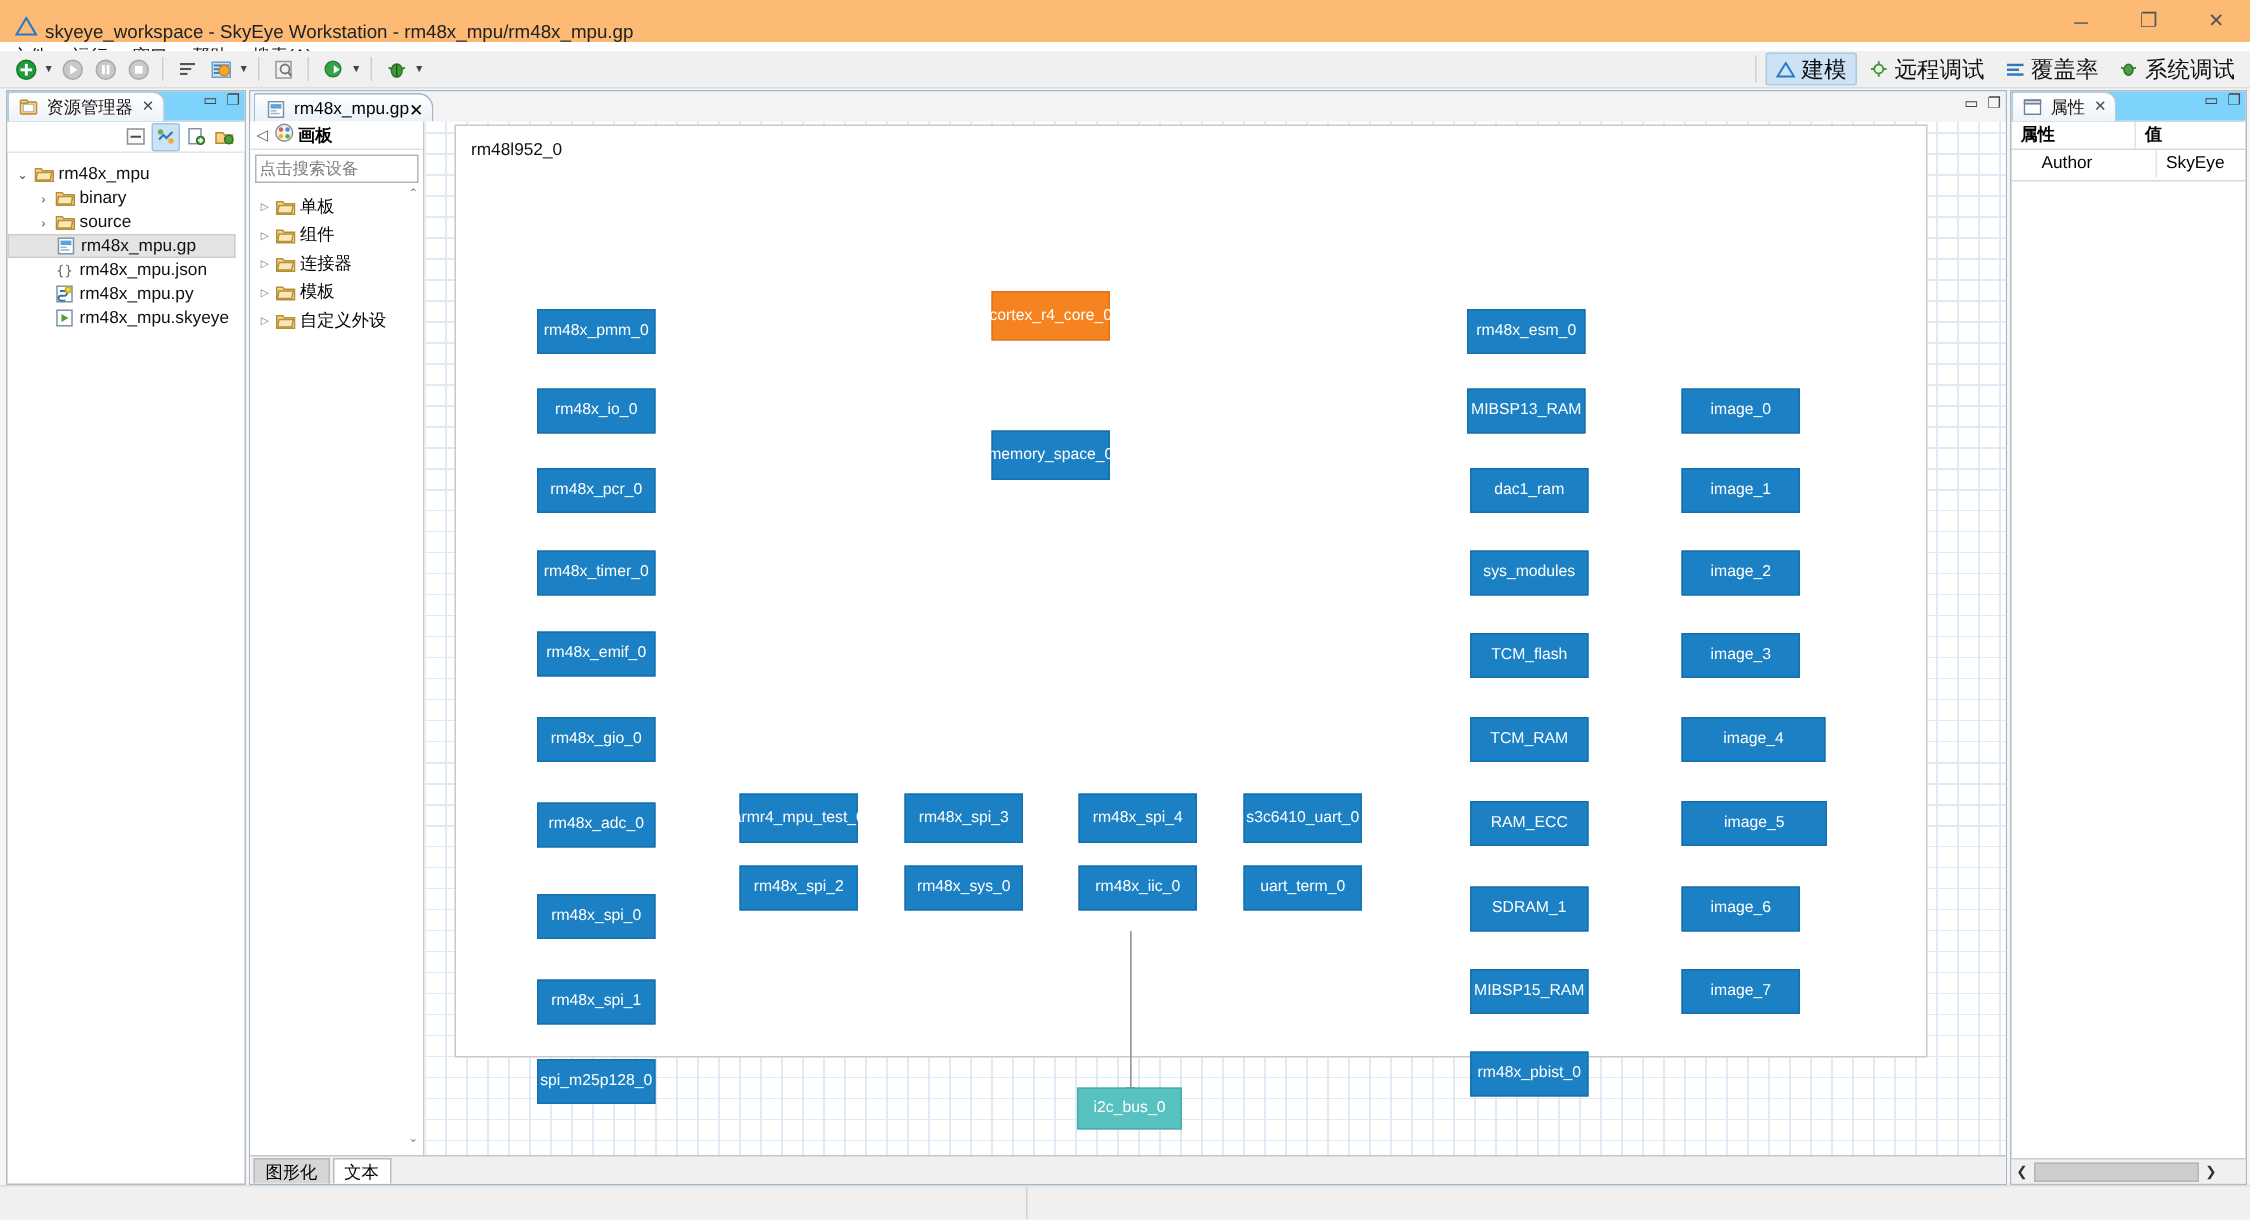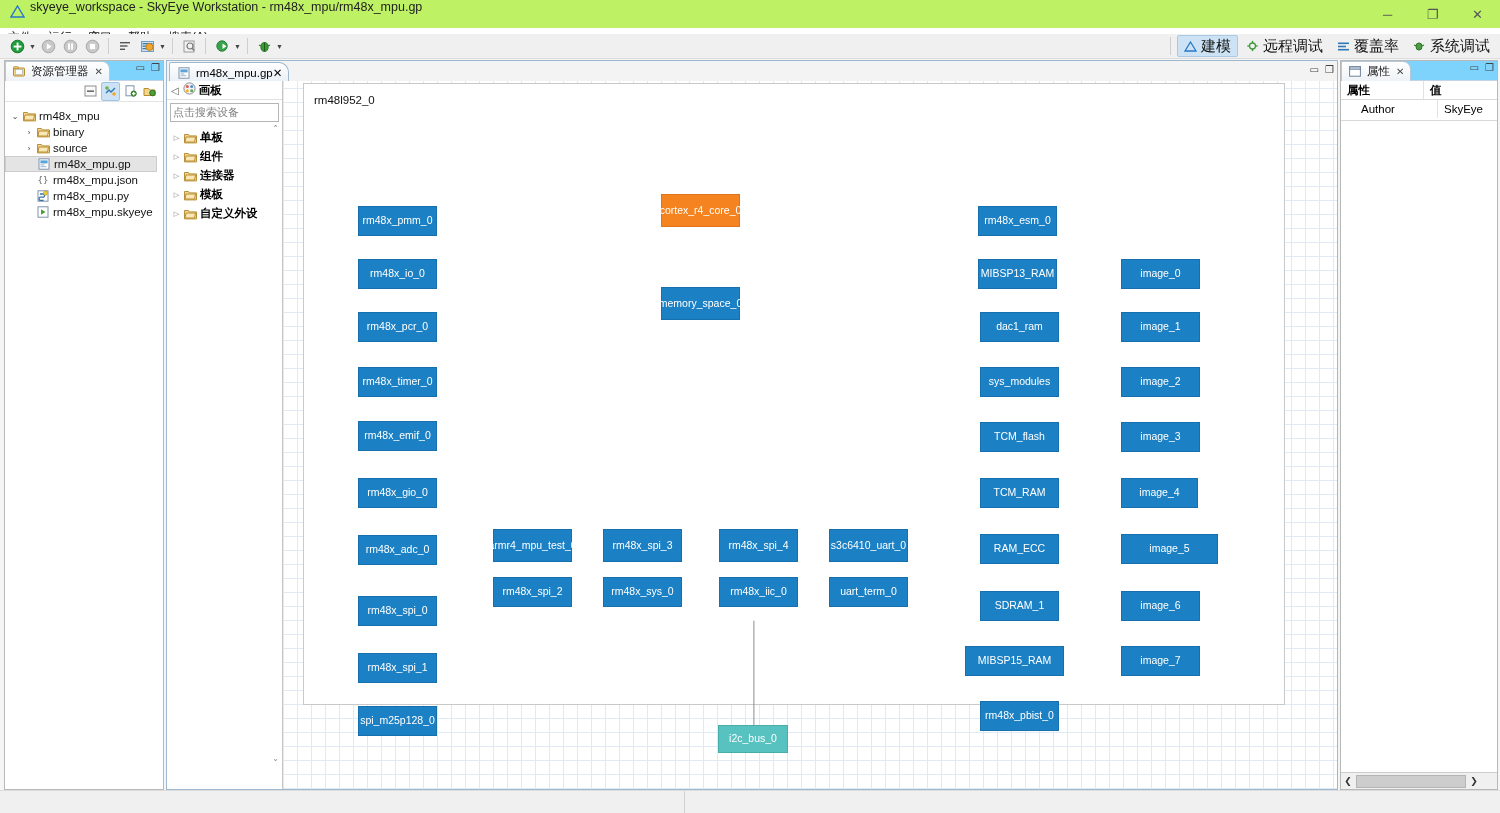--- a/index.html
+++ b/index.html
@@ -5,22 +5,22 @@
   html,body{margin:0;padding:0;}
   body{
     width:1500px;height:813px;overflow:hidden;
     font-family:"Liberation Sans","DejaVu Sans",sans-serif;
     font-size:12px;color:#000;background:#f0f0f0;
     -webkit-font-smoothing:antialiased;
   }
   .app{position:relative;width:1500px;height:813px;background:#f5f5f5;}
 
   
-  .titlebar{position:absolute;left:0;top:0;width:1500px;height:28px;background:#bef264;
-    border-bottom:1px solid #e8e8e8;display:flex;align-items:flex-start;}
+  .titlebar{position:absolute;left:0;top:0;width:1500px;height:28px;background:#fdba74;
+    border-bottom:1px solid #e8e8e8;display:flex;align-items:flex-end;}
   .tb-logo{width:22px;height:22px;margin-left:6px;display:flex;align-items:center;justify-content:center;}
   .tb-title{font-size:12.5px;color:#222;margin-left:2px;}
   .tb-spacer{flex:1;}
   .win-btn{width:45px;height:28px;display:flex;align-items:center;justify-content:center;
     color:#555;font-size:13px;}
 
   
   .menubar{position:absolute;left:0;top:28px;width:1500px;height:18px;background:#fff;display:flex;align-items:center;}
   .menu-item{font-size:12px;color:#111;padding:0 8px;line-height:18px;}
   .toolbar-row{position:absolute;left:0;top:34px;width:1500px;height:24px;background:#f0f0f0;
@@ -67,21 +67,21 @@
   .ed-body{position:absolute;left:0;top:20px;right:0;bottom:0;display:flex;background:#fff;}
 
   
   .palette{width:115px;border-right:1px solid #c6c6c6;background:#fff;position:relative;}
   .pal-header{height:18px;display:flex;align-items:center;padding-left:4px;border-bottom:1px solid #e0e0e0;}
   .pal-header .arrow{color:#5d5d5d;font-size:10px;margin-right:4px;}
   .pal-header .ptitle{font-weight:bold;font-size:11.5px;margin-left:3px;}
   .pal-search{margin:3px 3px 0 3px;height:17px;border:1px solid #b5b5b5;background:#fff;
     display:flex;align-items:center;padding-left:2px;color:#7d7d7d;font-size:11px;}
   .pal-list{margin-top:6px;position:relative;}
-  .pal-item{display:flex;align-items:center;height:19px;padding-left:4px;font-size:11.5px;font-weight:bold;}
+  .pal-item{display:flex;align-items:center;height:19px;padding-left:4px;font-size:11.5px;font-weight:normal;}
   .pal-item .twist{width:11px;color:#777;font-size:7px;}
 
   
   .canvas-wrap{flex:1;position:relative;overflow:hidden;background:
      repeating-linear-gradient(0deg,#dfeaf4 0 1px,transparent 1px 14px),
      repeating-linear-gradient(90deg,#dfeaf4 0 1px,transparent 1px 14px),#ffffff;}
   .diagram-frame{position:absolute;left:20px;top:2px;width:980px;height:620px;background:#fff;
     border:1px solid #c9c9c9;}
   .diagram-title{position:absolute;left:10px;top:10px;font-size:11.5px;color:#111;}
 
@@ -570,39 +570,43 @@
         <div class="node" style="left:546px;top:496px;width:79px;height:30px">uart_term_0</div>
 
         <div class="node" style="left:695px;top:125px;width:79px;height:30px">rm48x_esm_0</div>
         <div class="node" style="left:695px;top:178px;width:79px;height:30px">MIBSP13_RAM</div>
         <div class="node" style="left:697px;top:231px;width:79px;height:30px">dac1_ram</div>
         <div class="node" style="left:697px;top:286px;width:79px;height:30px">sys_modules</div>
         <div class="node" style="left:697px;top:341px;width:79px;height:30px">TCM_flash</div>
         <div class="node" style="left:697px;top:397px;width:79px;height:30px">TCM_RAM</div>
         <div class="node" style="left:697px;top:453px;width:79px;height:30px">RAM_ECC</div>
         <div class="node" style="left:697px;top:510px;width:79px;height:30px">SDRAM_1</div>
-        <div class="node" style="left:682px;top:565px;width:99px;height:30px">MIBSP15_RAM</div>
+        <div class="node" style="left:697px;top:565px;width:79px;height:30px">MIBSP15_RAM</div>
         <div class="node" style="left:697px;top:620px;width:79px;height:30px">rm48x_pbist_0</div>
 
         <div class="node" style="left:838px;top:178px;width:79px;height:30px">image_0</div>
         <div class="node" style="left:838px;top:231px;width:79px;height:30px">image_1</div>
         <div class="node" style="left:838px;top:286px;width:79px;height:30px">image_2</div>
         <div class="node" style="left:838px;top:341px;width:79px;height:30px">image_3</div>
-        <div class="node" style="left:838px;top:397px;width:77px;height:30px">image_4</div>
+        <div class="node" style="left:838px;top:397px;width:96px;height:30px">image_4</div>
         <div class="node" style="left:838px;top:453px;width:97px;height:30px">image_5</div>
         <div class="node" style="left:838px;top:510px;width:79px;height:30px">image_6</div>
         <div class="node" style="left:838px;top:565px;width:79px;height:30px">image_7</div>
 
         <svg class="wires" style="height:100%" viewBox="0 0 1052 690" preserveAspectRatio="none">
           <path d="M470,526 L470,634" stroke="#8c8c8c" stroke-width="1" fill="none" marker-end="url(#arr)"></path>
         </svg>
         <div class="node teal" style="left:435px;top:644px;width:70px;height:28px">i2c_bus_0</div>
       </div>
     </div>
 
+    <div class="ed-bottom">
+      <div class="btab active">图形化</div>
+      <div class="btab" style="background:#fff">文本</div>
+    </div>
   </div>
 
   <div class="view" id="props">
     <div class="view-tabs">
       <div class="vtab">
         <span class="tico">
           <svg width="12" height="11" viewBox="0 0 12 11">
               <rect x="0.6" y="0.8" width="10.8" height="9.4" fill="#fff" stroke="#6f8296"></rect>
               <rect x="0.6" y="0.8" width="10.8" height="2.4" fill="#c7d7e6" stroke="#6f8296"></rect>
             </svg>

